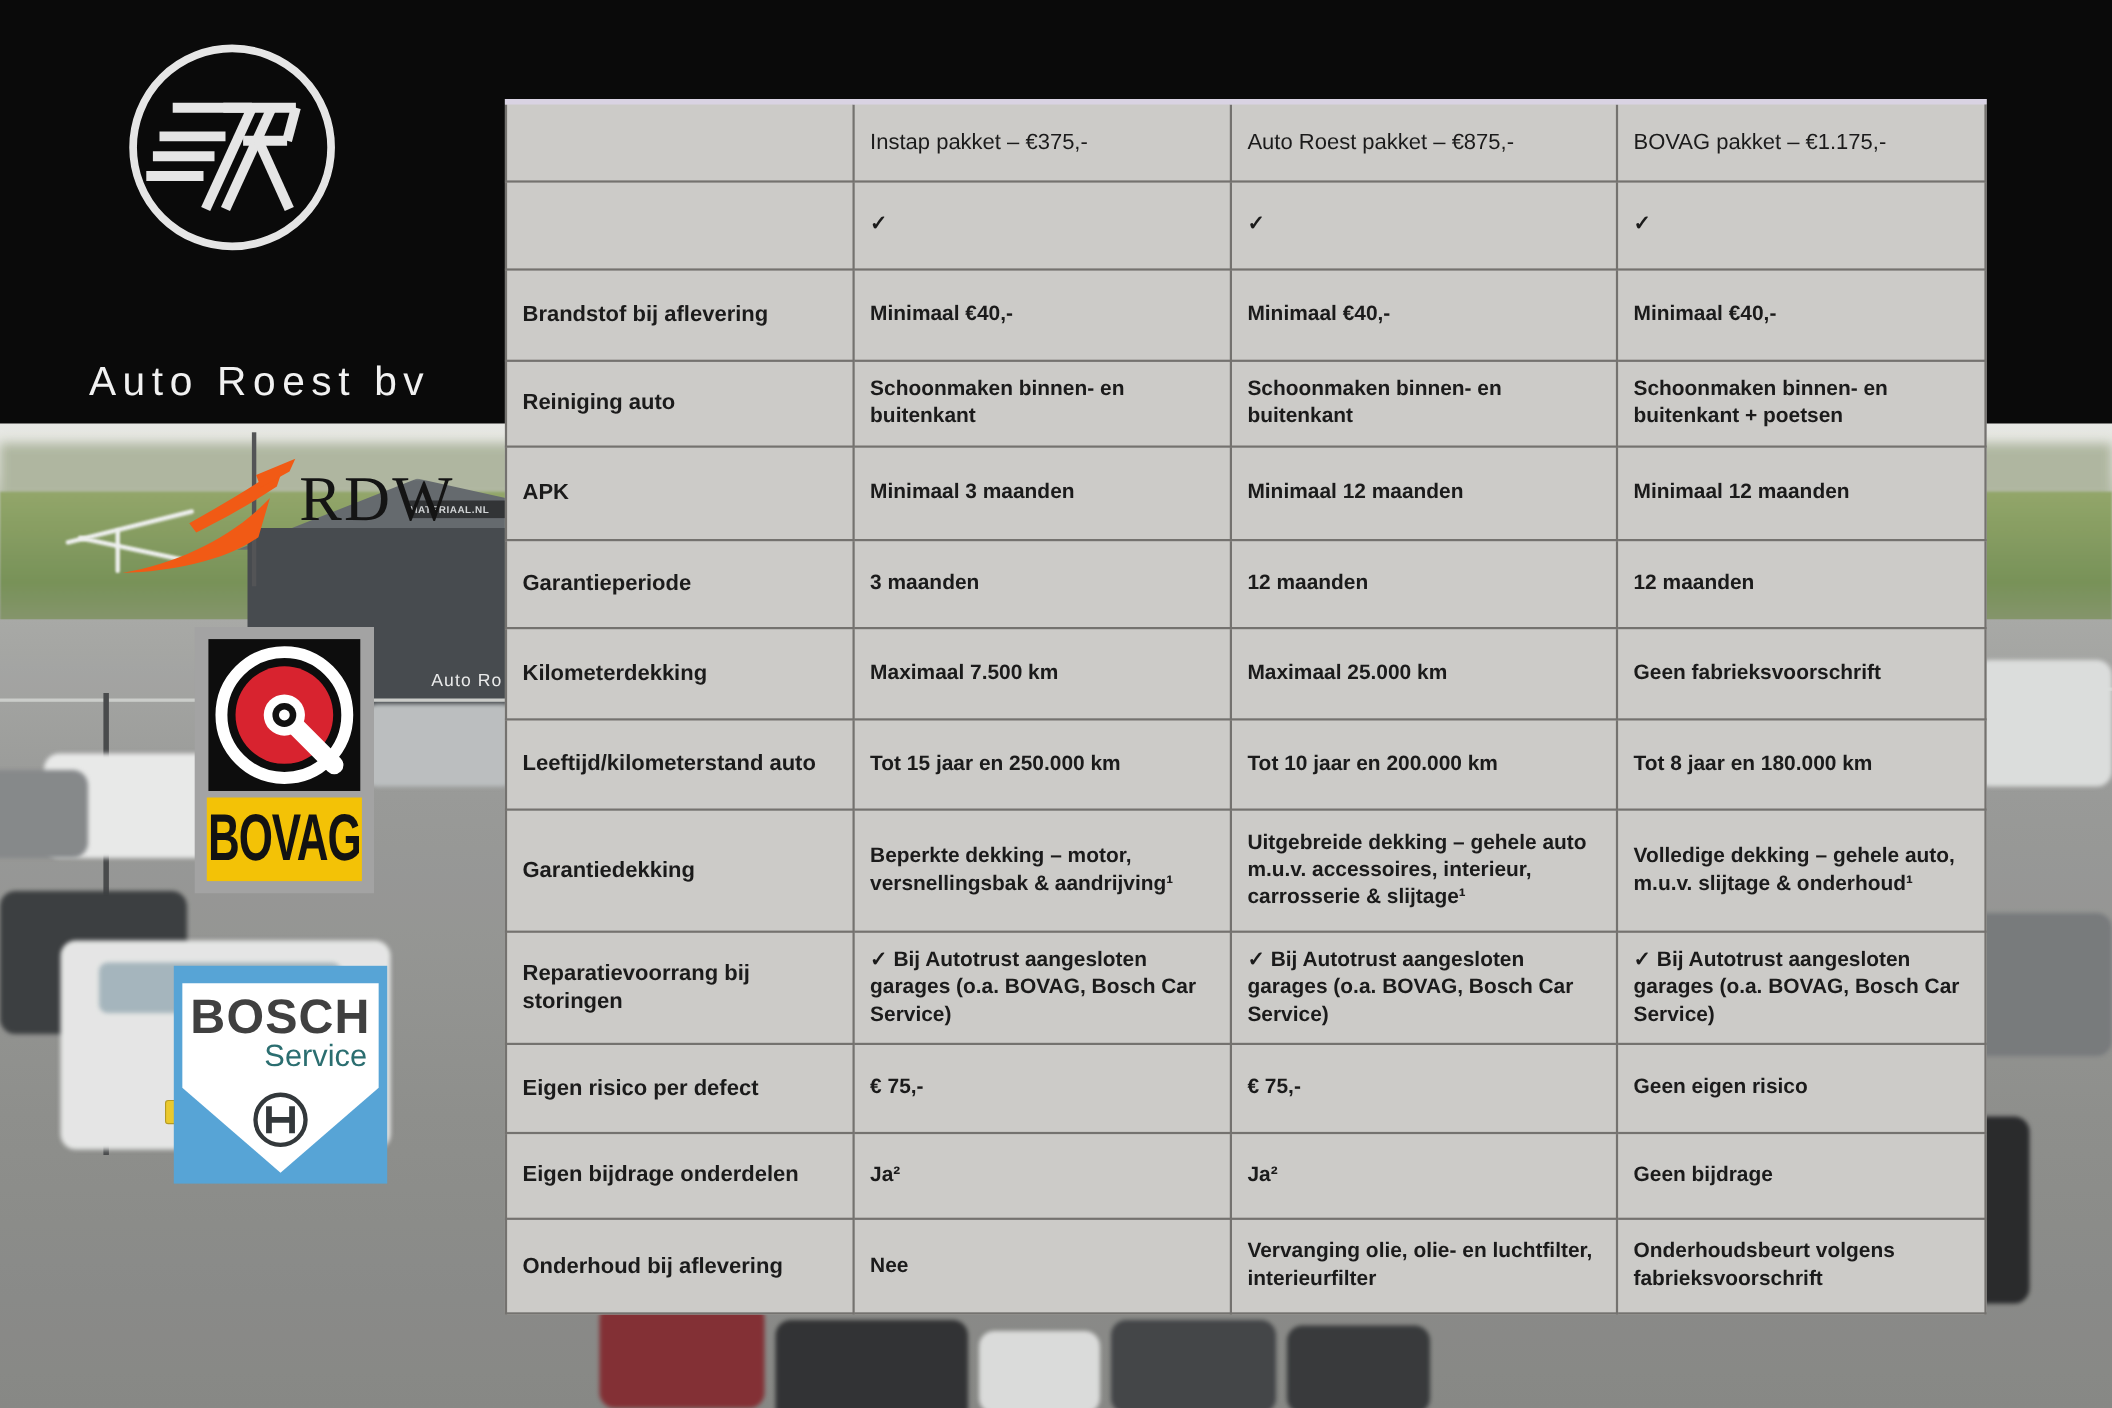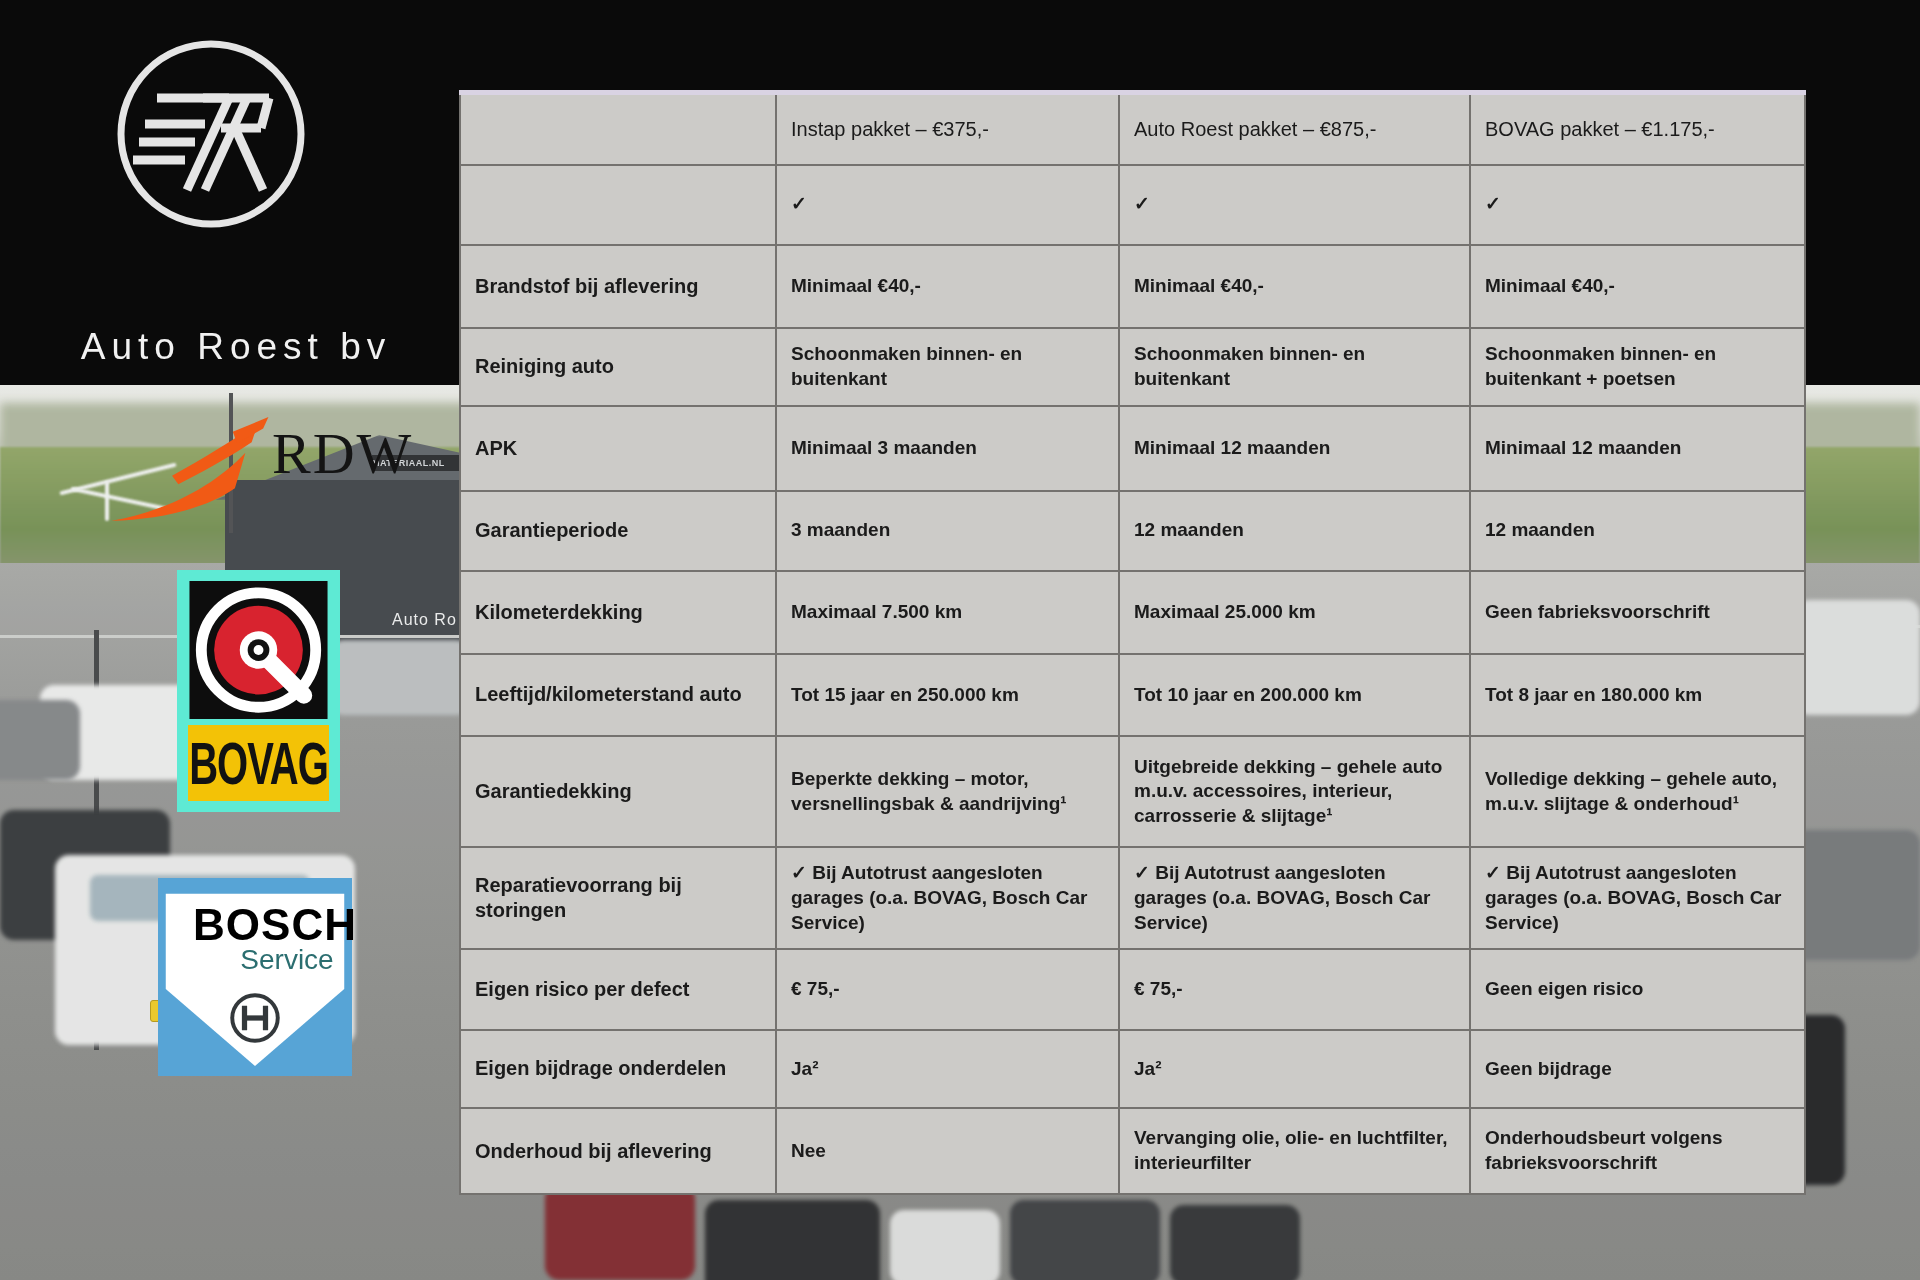--- a/index.html
+++ b/index.html
@@ -31,32 +31,32 @@
   
   .brand{position:absolute;left:0;top:0;width:459px;height:385px;}
   .brandname{position:absolute;left:76px;top:326px;width:320px;text-align:center;color:#f1f1f1;
              font-size:37px;letter-spacing:6px;font-weight:normal;}
 
   
   .rdwtext{position:absolute;left:272px;top:420px;font-family:"Liberation Serif",serif;
            font-size:58px;color:#141414;letter-spacing:2px;}
 
   
-  .bovag{position:absolute;left:177px;top:570px;width:163px;height:242px;background:#5eead4;
+  .bovag{position:absolute;left:177px;top:570px;width:163px;height:242px;background:#a3a3a3;
          box-sizing:border-box;padding:11px;display:flex;flex-direction:column;}
   .bovag-bottom{margin-top:6px;height:77px;background:#f3c206;display:flex;align-items:center;justify-content:center;}
   .bovag-word{font-weight:bold;font-size:40px;letter-spacing:-1px;color:#121212;
               display:inline-block;transform:scaleY(1.5);transform-origin:center;}
 
   
   .bosch{position:absolute;left:158px;top:878px;width:194px;height:198px;background:#57a4d6;}
   .bosch-shield{position:absolute;inset:0;background:#fff;
                 clip-path:polygon(4% 8%,96% 8%,96% 56%,50% 95%,4% 56%);}
   .bosch-word{position:absolute;left:0;top:22px;width:100%;text-align:center;
-              font-weight:bold;font-size:44px;color:#000000;letter-spacing:1px;margin-left:20px;}
+              font-weight:bold;font-size:44px;color:#404040;letter-spacing:1px;}
   .service-word{position:absolute;left:0;top:66px;width:100%;text-align:center;
               font-weight:normal;font-size:28px;color:#2b6e70;padding-left:32px;}
   .armature{position:absolute;left:50%;top:112px;transform:translateX(-50%);}
 
   
   table.pkg{position:absolute;left:459px;top:90px;width:1345px;height:1105px;
             border-collapse:collapse;table-layout:fixed;background:#cccbc8;
             border:2px solid #74726f;border-top:5px solid #d9d3e3;}
   .pkg th,.pkg td{border:2px solid #74726f;vertical-align:middle;text-align:left;
             padding:6px 10px 6px 14px;color:#1b1b1b;box-sizing:border-box;}

